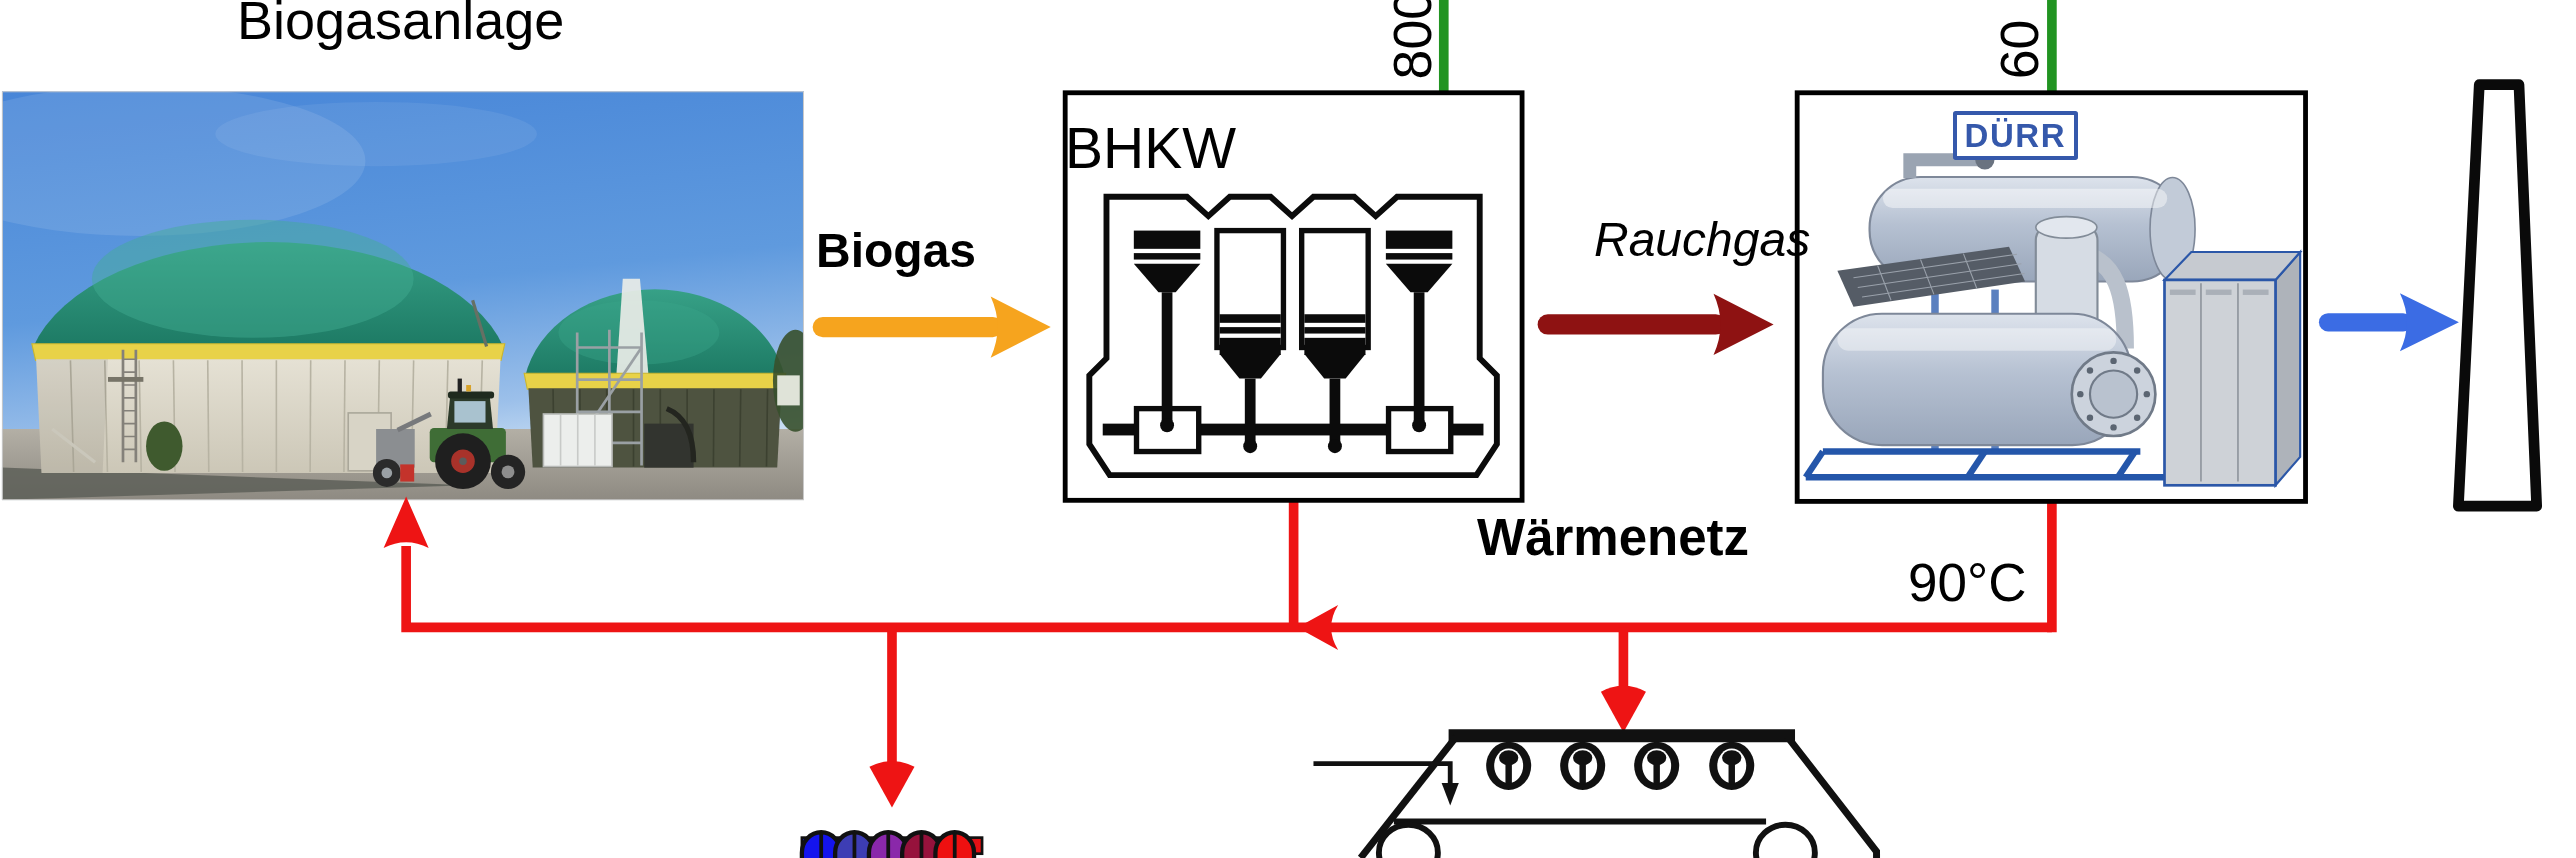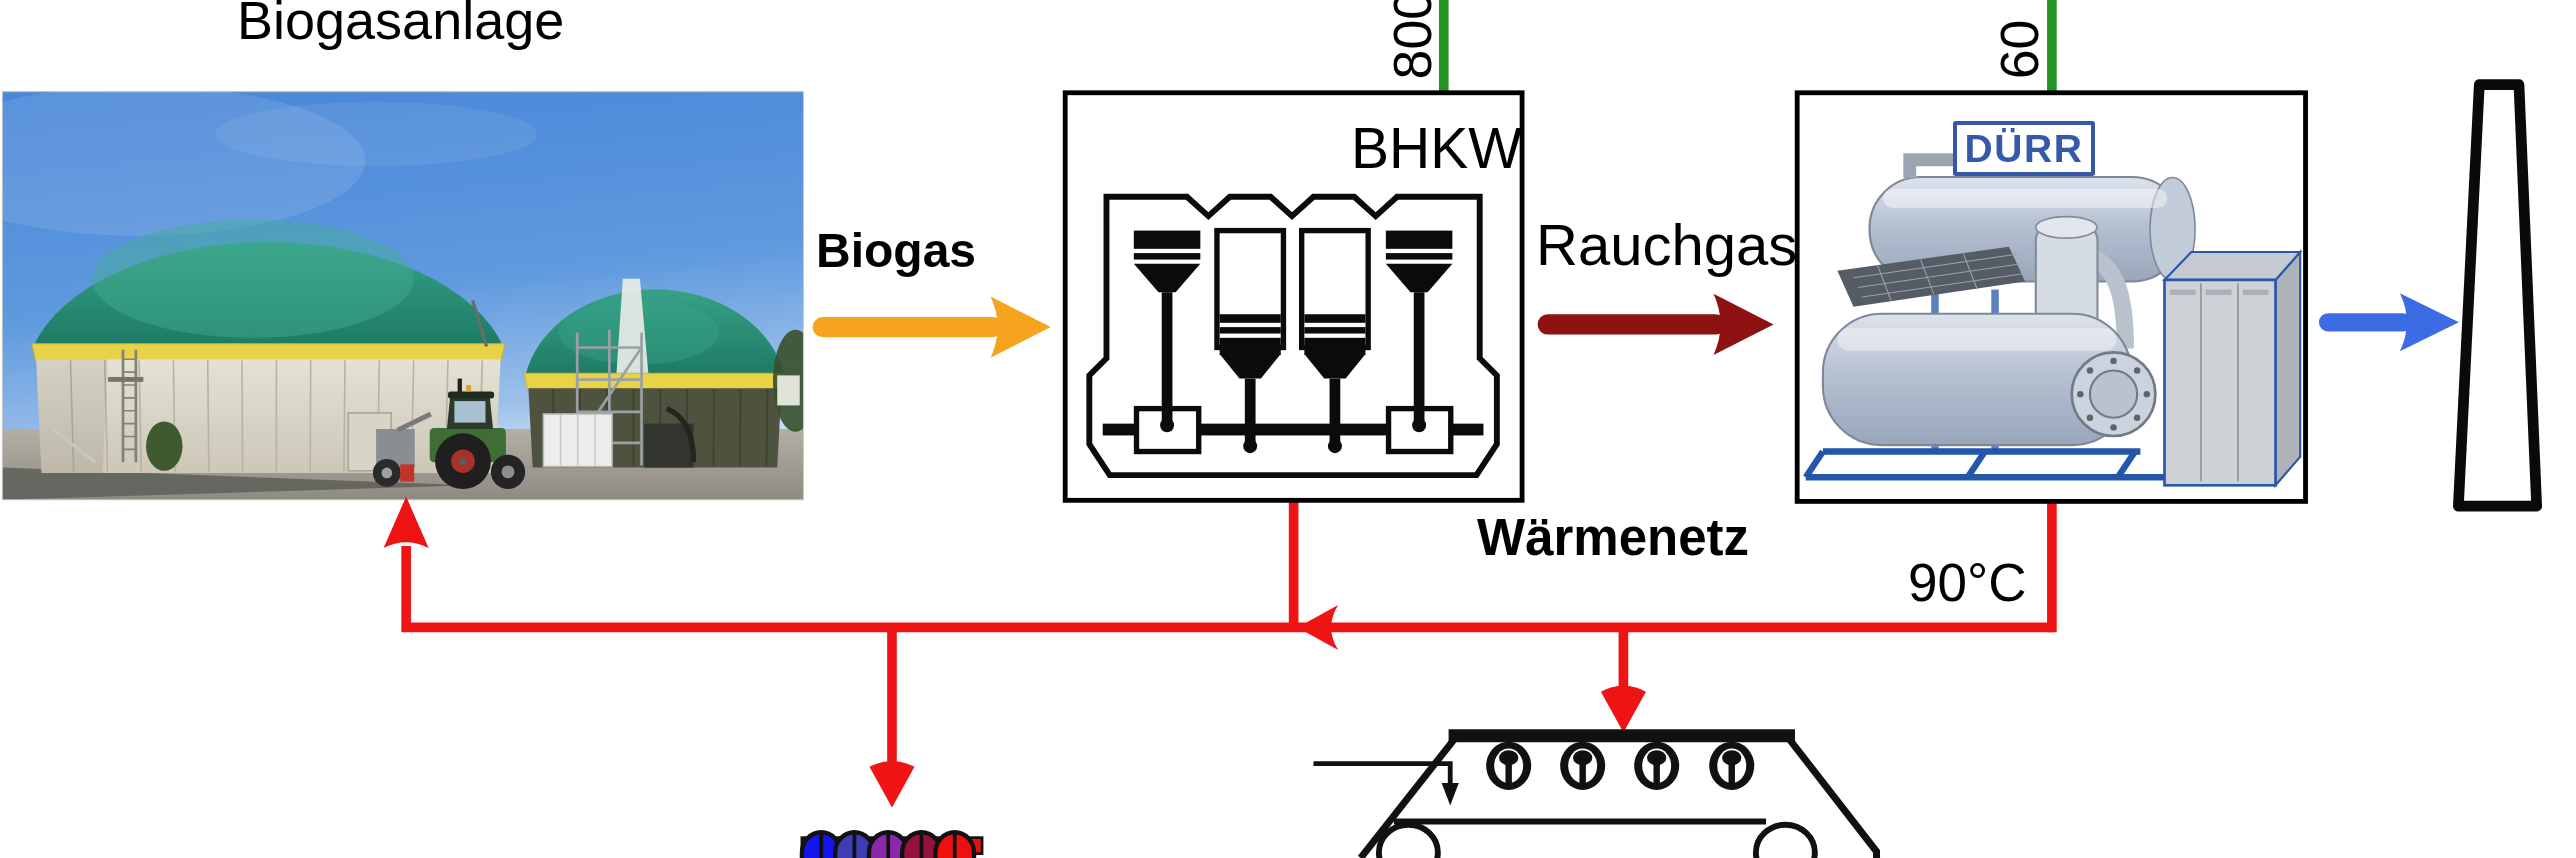--- a/index.html
+++ b/index.html
@@ -3,29 +3,29 @@
 <meta charset="utf-8">
 <style>
   html,body{margin:0;padding:0;background:#ffffff;}
   .stage{
     position:relative;width:2576px;height:858px;background:#ffffff;
     overflow:hidden;font-family:"Liberation Sans",sans-serif;color:#000;
   }
   .lbl{position:absolute;line-height:1;white-space:nowrap;color:#000;}
   .title{left:237px;top:-7.5px;font-size:54px;}
   .biogas{left:816px;top:227px;font-size:48px;font-weight:bold;}
-  .rauchgas{left:1536px;top:216px;font-size:58px;}
-  .bhkw{left:1065px;top:120px;width:457px;text-align:right;font-size:57px;}
+  .rauchgas{left:1594px;top:216px;font-size:48px;font-style:italic;}
+  .bhkw{left:1065px;top:120px;width:457px;text-align:left;font-size:57px;}
   .orc{left:2051px;top:104px;font-size:68px;}
   .waermenetz{left:1477px;top:512px;font-size:51px;font-weight:bold;}
   .temp{left:1908px;top:544px;font-size:53px;margin-top:12px;}
   .duerr{
-    position:absolute;left:1953px;top:121px;
+    position:absolute;left:1953px;top:111px;
     border:4.3px solid #3558ab;border-radius:2.7px;
-    color:#3558ab;font-weight:bold;font-size:39px;line-height:1;
+    color:#3558ab;font-weight:bold;font-size:33px;line-height:1;
     padding:3.8px 7.5px;letter-spacing:1.6px;background:#fff;
   }
   svg{position:absolute;left:0;top:0;}
   .svgtext{font-family:"Liberation Sans",sans-serif;font-size:100px;fill:#000;}
 </style>
 </head>
 <body>
 
 <div class="stage">
 

